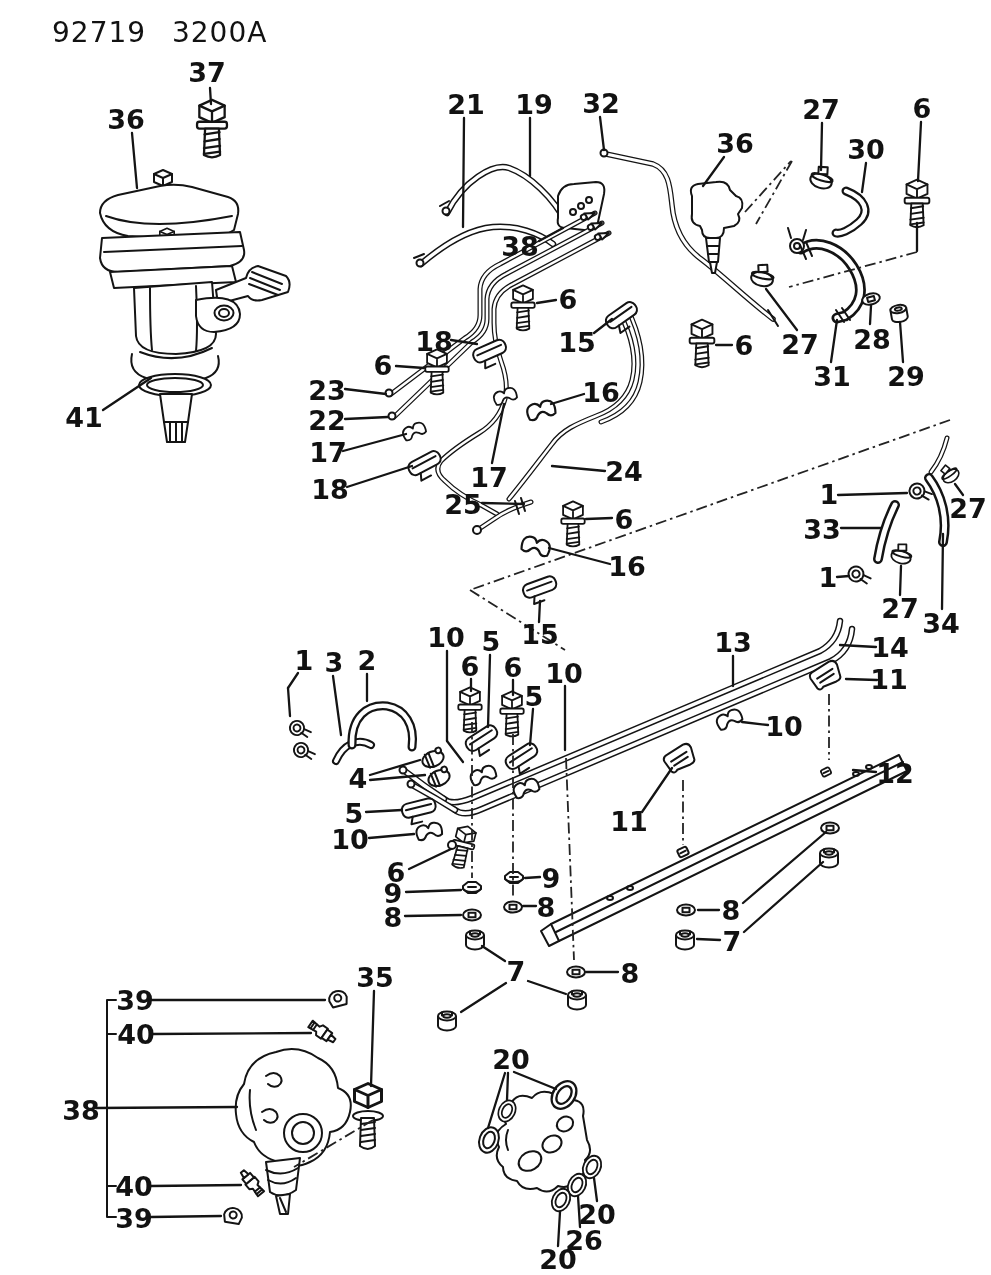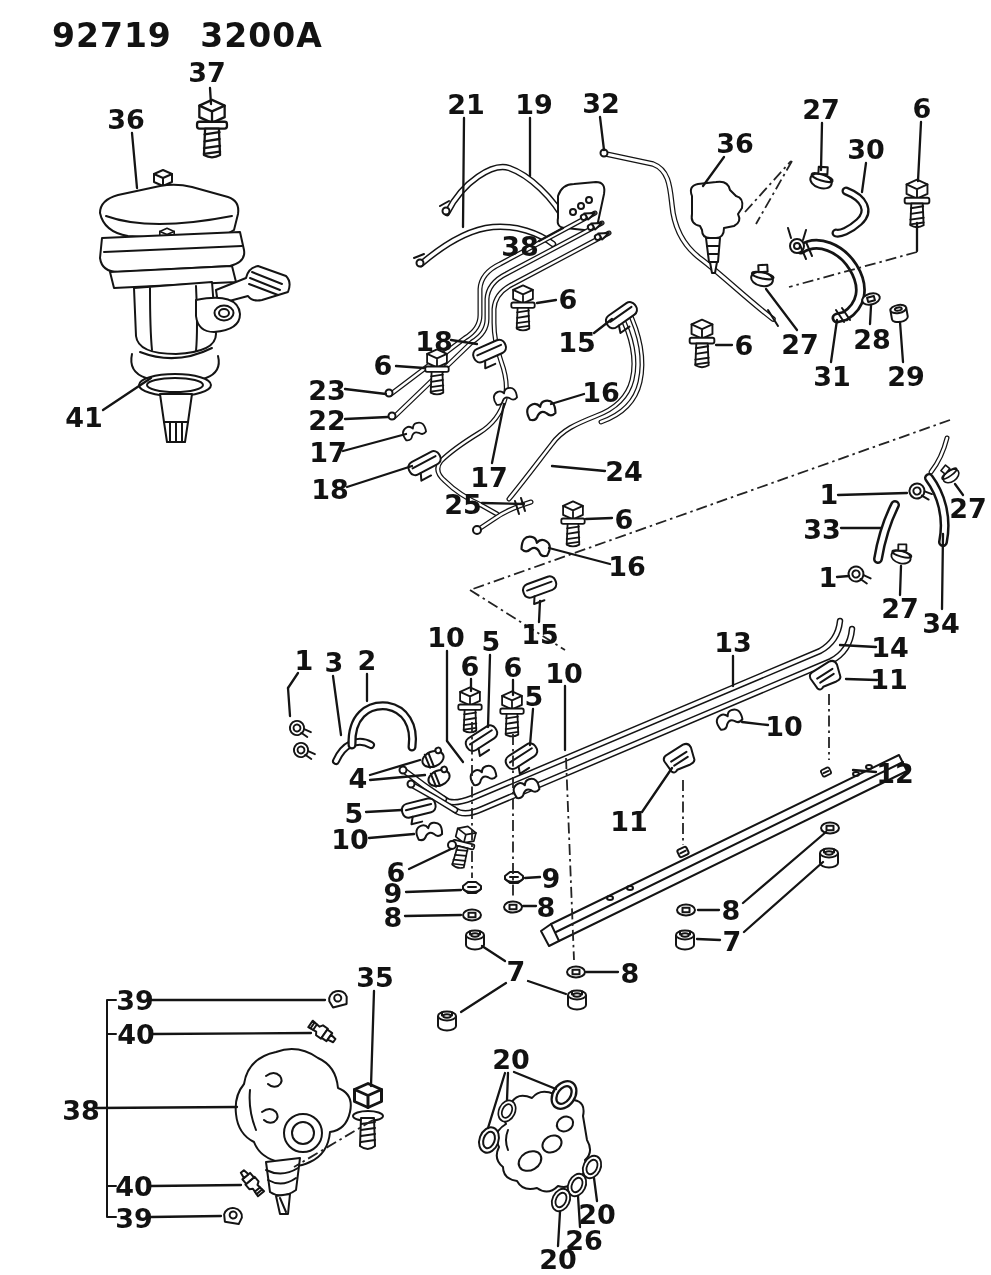--- a/index.html
+++ b/index.html
@@ -1,18 +1,18 @@
 <!DOCTYPE html>
 <html><head>
 <meta charset="utf-8">
 <style>
   html,body{margin:0;padding:0;background:#fff;}
   .page{position:relative;width:991px;height:1275px;background:#fff;overflow:hidden;
         font-family:"DejaVu Sans",sans-serif;}
-  .title{position:absolute;left:52px;top:16px;font-size:33px;font-weight:bold;color:#121212;
+  .title{position:absolute;left:52px;top:16px;font-size:28px;font-weight:normal;color:#121212;
          letter-spacing:1px;word-spacing:16px;white-space:nowrap;}
   svg.diagram{position:absolute;left:0;top:0;width:991px;height:1275px;}
   .o2{stroke:#141414;stroke-width:2;fill:none;stroke-linecap:round;stroke-linejoin:round;}
   .o2f{stroke:#141414;stroke-width:2;fill:#ffffff;stroke-linejoin:round;}
   .tb{stroke:#141414;fill:none;stroke-linecap:round;stroke-linejoin:round;}
   .tw{stroke:#ffffff;fill:none;stroke-linecap:round;stroke-linejoin:round;}
   .w65{stroke-width:6.5}.w35{stroke-width:3.5}.w5{stroke-width:5}.w25{stroke-width:2.5}
   .w55{stroke-width:5.5}.w3{stroke-width:3}.w9{stroke-width:9}.w45{stroke-width:4.5}
   .w10{stroke-width:10}.w11{stroke-width:11}.w8{stroke-width:8}.w4{stroke-width:4}
   .dd{stroke:#232323;stroke-width:1.8;fill:none;stroke-dasharray:11 4 2.5 4;}

